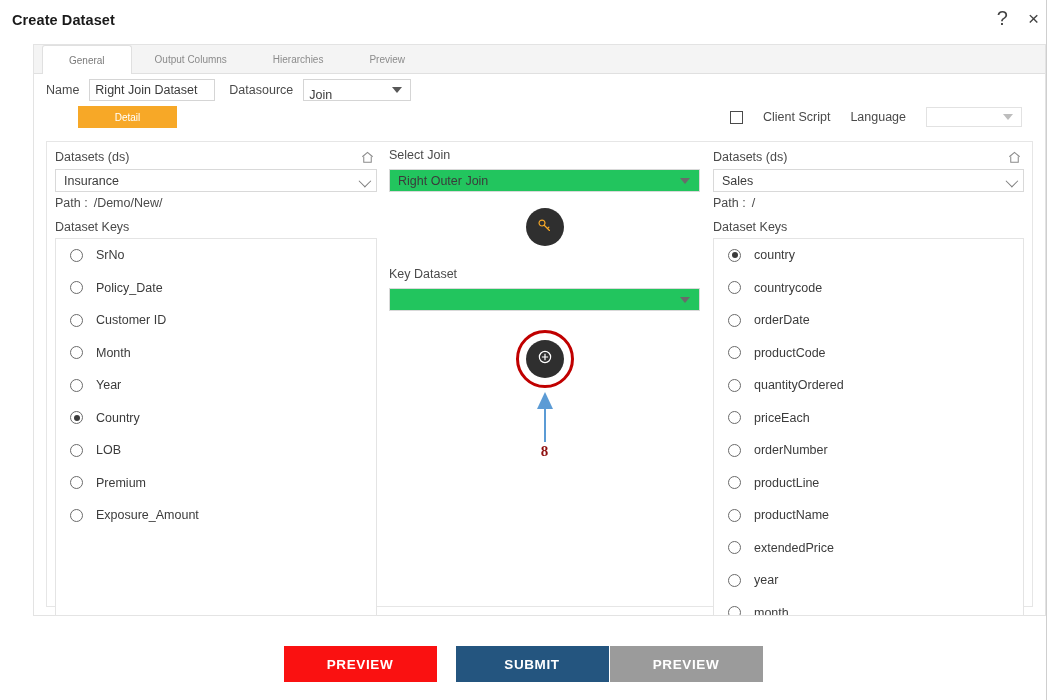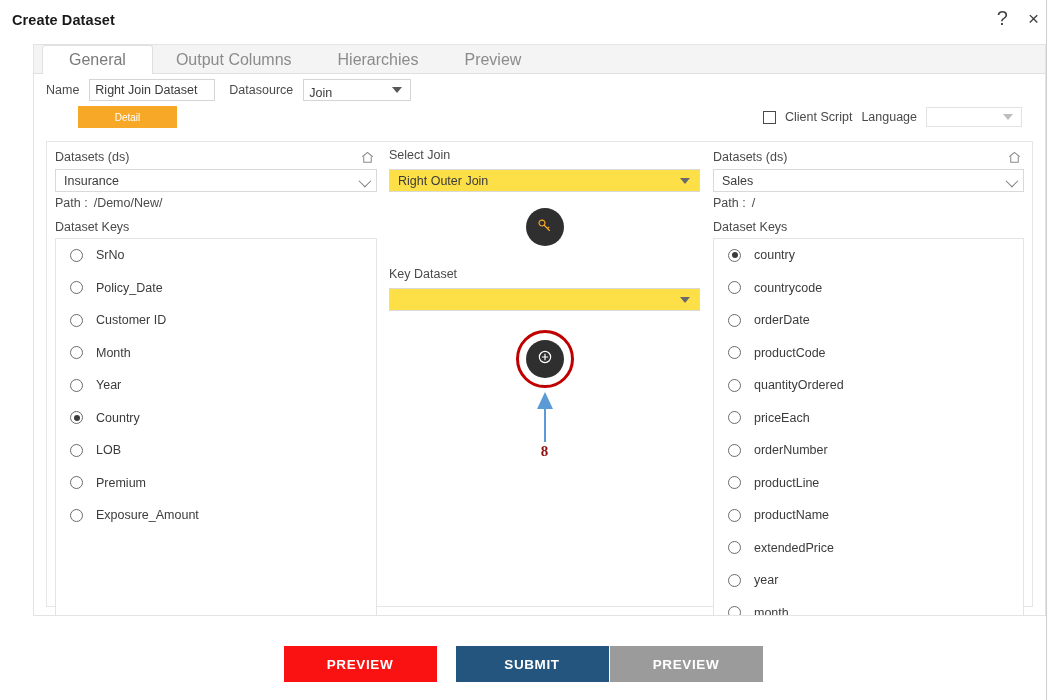--- a/index.html
+++ b/index.html
@@ -50,21 +50,21 @@
     position: relative;
     height: 29px;
     background: #f4f4f4;
     border-bottom: 1px solid #e0e0e0;
     display: flex; align-items: stretch;
     padding-left: 8px;
   }
   .tab {
     padding: 0 22px;
     display: flex; align-items: center;
-    font-size: 16px; color: #8b8b8b;
+    font-size: 10px; color: #8b8b8b;
     cursor: pointer;
     border: 1px solid transparent;
     border-bottom: none;
   }
   .tab.active {
     background: #ffffff;
     color: #7a7a7a;
     border-color: #e0e0e0;
     border-top-left-radius: 3px;
     border-top-right-radius: 3px;
@@ -87,22 +87,22 @@
     font-size: 12.5px; color: #3b3b3b;
     padding: 0 5px;
     font-family: "Liberation Sans", sans-serif;
     outline: none;
   }
   .selbox {
     position: relative;
     width: 108px; height: 22px;
     border: 1px solid #d5d5d5; background: #fff;
     font-size: 12.5px; color: #3b3b3b;
-    display: flex; align-items: flex-end;
-    padding: 0 5px;
+    display: flex; align-items: flex-start;
+    padding: 8px 5px;
     cursor: pointer;
   }
   .selbox .caret {
     position: absolute; right: 8px; top: 50%;
     transform: translateY(-50%);
     width: 0; height: 0;
     border-left: 5px solid transparent;
     border-right: 5px solid transparent;
     border-top: 6px solid #585858;
   }
@@ -116,21 +116,21 @@
     position: absolute; left: 44px; top: 0;
     width: 99px; height: 22px;
     background: #f7a827;
     color: #ffffff;
     font-size: 10px;
     display: flex; align-items: center; justify-content: center;
     cursor: pointer;
   }
   .clientscript {
     position: absolute; right: 23px; top: 1px;
-    display: flex; align-items: center; gap: 9px;
+    display: flex; align-items: center; gap: 20px;
   }
   .cbx {
     width: 13px; height: 13px;
     border: 1.6px solid #4a4a4a; background: #fff;
     cursor: pointer;
   }
   .cs-label { font-size: 12.5px; color: #4a4a4a; }
   .lang-sel {
     width: 96px; height: 20px;
     border: 1px solid #e2e2e2; background: #fff;
@@ -227,21 +227,21 @@
     width: 6px; height: 6px; border-radius: 50%;
     background: #3b3b3b;
     transform: translate(-50%, -50%);
   }
 
   
   .mid-label { font-size: 12.5px; color: #4a4a4a; height: 18px; }
   .mid-dd {
     position: relative;
     height: 23px; margin-top: 3px;
-    border: 1px solid #d9d9d9; background: #fde047;
+    border: 1px solid #d9d9d9; background: #22c55e;
     display: flex; align-items: center;
     padding: 0 8px;
     font-size: 12.5px; color: #3b3b3b;
     cursor: pointer;
   }
   .mid-dd .caret {
     position: absolute; right: 9px; top: 50%;
     transform: translateY(-50%);
     width: 0; height: 0;
     border-left: 5px solid transparent;

